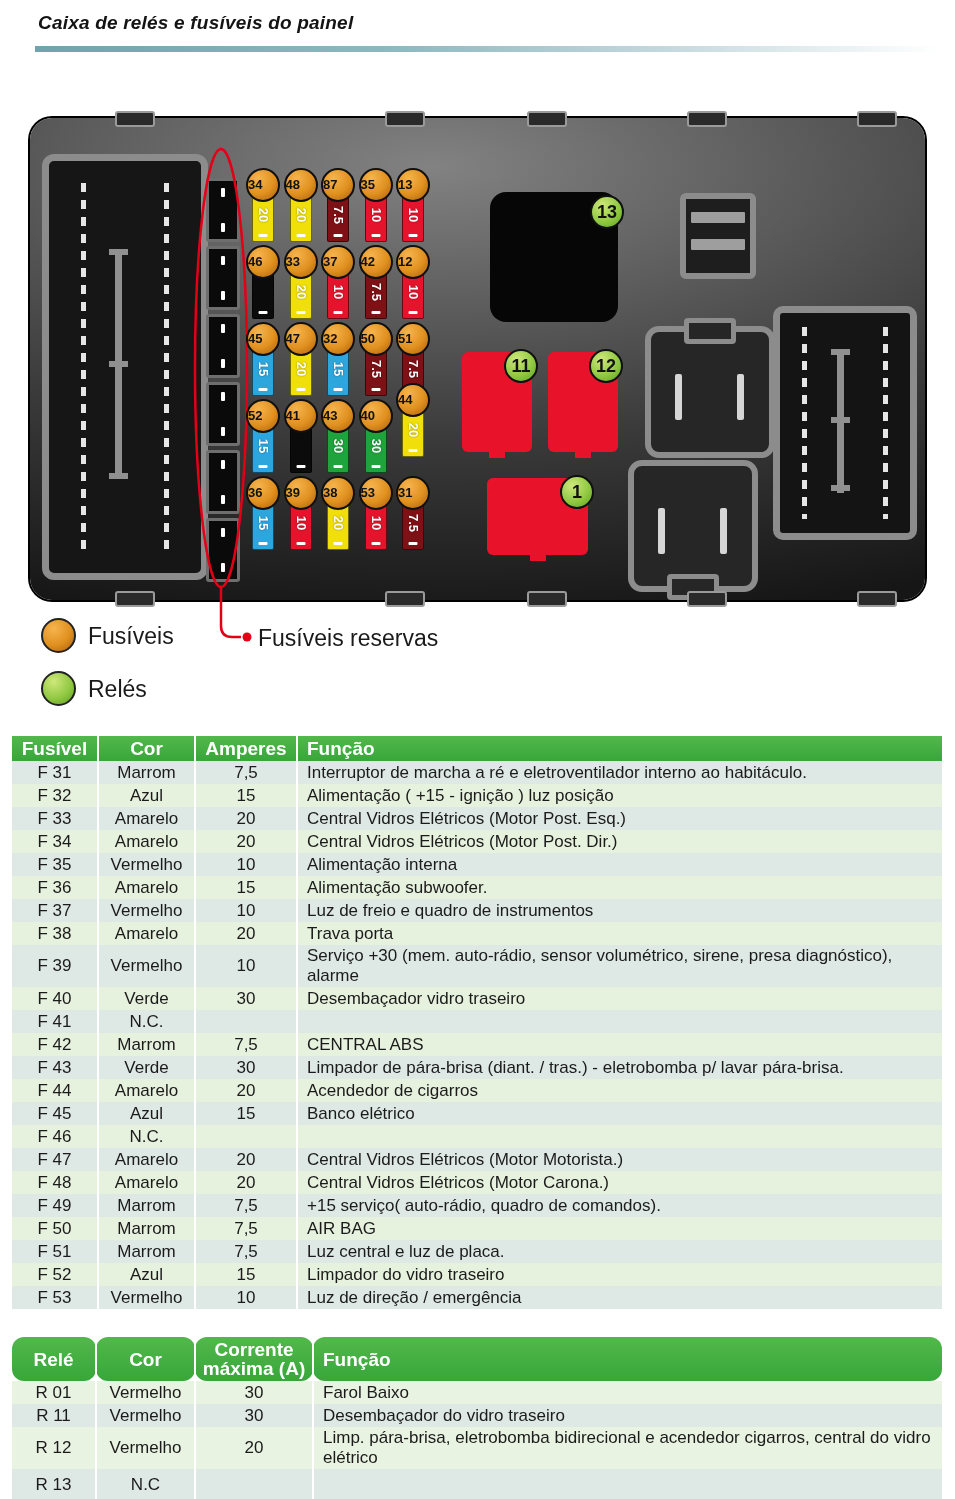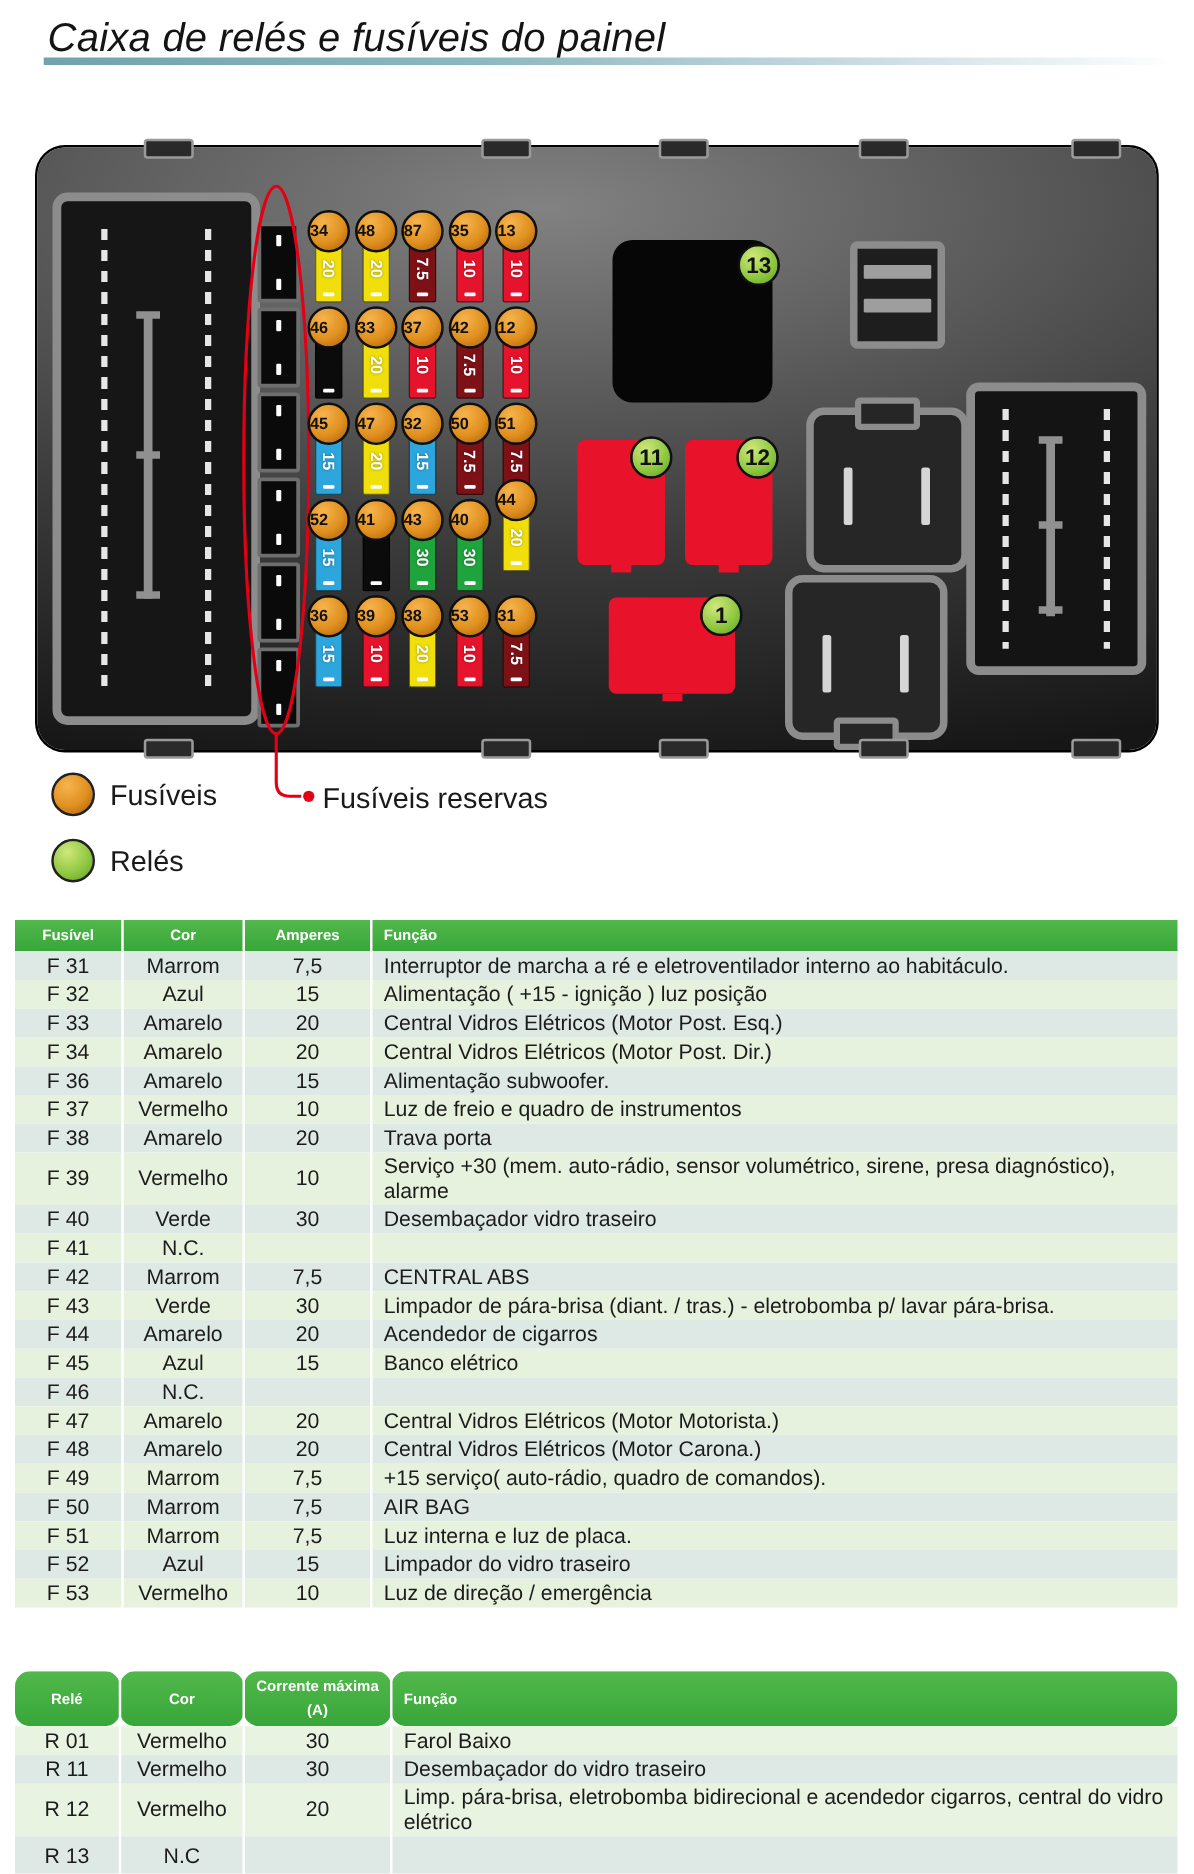--- a/index.html
+++ b/index.html
@@ -1,19 +1,19 @@
 <!DOCTYPE html>
 <html><head>
 <meta charset="utf-8">
 <style>
   html,body{margin:0;padding:0;background:#fff;}
   .page{position:relative;width:955px;height:1499px;background:#fff;overflow:hidden;
         font-family:"Liberation Sans",sans-serif;color:#1a1a1a;}
   
-  .title{position:absolute;left:38px;top:12px;margin:0;font-size:32px;font-weight:normal;
+  .title{position:absolute;left:38px;top:12px;margin:0;font-size:19px;font-weight:bold;
          font-style:italic;color:#141414;letter-spacing:.2px;}
   .title-rule{position:absolute;left:35px;top:46px;width:905px;height:6px;
         background:linear-gradient(to right,#6fa3ae 0%,#8fb8c0 40%,#c4d9de 70%,#ffffff 100%);}
   
   .fusebox{position:absolute;left:30px;top:118px;width:895px;height:482px;border-radius:22px;
         background:radial-gradient(130% 95% at 45% 10%,#828282 0%,#606060 28%,#3a3a3a 60%,#161616 100%);
         box-shadow:0 0 0 2px #000;}
   .tab{position:absolute;width:36px;height:12px;background:#2a2a2a;border:2px solid #9a9a9a;border-radius:3px;}
   
   .conn-left{position:absolute;left:12px;top:36px;width:152px;height:412px;background:#161616;
@@ -65,21 +65,21 @@
   .overlay{position:absolute;left:0;top:0;pointer-events:none;}
   
   .lcirc{position:absolute;width:31px;height:31px;border-radius:50%;border:2px solid #222;}
   .lcirc.orange{background:radial-gradient(circle at 35% 28%,#f6b44e 0%,#e0901f 55%,#a85e0c 100%);}
   .lcirc.green{background:radial-gradient(circle at 35% 28%,#cfe87a 0%,#8cc63f 60%,#5e9e1e 100%);}
   .ltext{position:absolute;font-size:23px;color:#1a1a1a;}
   
   table.dtable{position:absolute;left:12px;width:930px;border-collapse:collapse;table-layout:fixed;
         font-size:17px;}
   .dtable th{background:linear-gradient(180deg,#52b84b 0%,#38a63a 100%);color:#fff;font-weight:bold;
-        font-size:12px;border-right:2px solid #fff;text-align:center;line-height:19px;}
+        font-size:19px;border-right:2px solid #fff;text-align:center;line-height:19px;}
   .dtable th:last-child{text-align:left;padding-left:9px;border-right:none;}
   .dtable td{border-right:2px solid #fff;text-align:center;padding:1px 4px;line-height:20px;color:#1b1b1b;}
   .dtable td:last-child{text-align:left;padding-left:9px;border-right:none;}
   .fuse-t thead th{height:23px;}
   .relay-t thead th{height:42px;border-radius:12px;}
   .fuse-t tbody tr:nth-child(odd) td{background:#dee9e5;}
   .fuse-t tbody tr:nth-child(even) td{background:#e7f2de;}
   .relay-t tbody tr:nth-child(odd) td{background:#e9f3e1;}
   .relay-t tbody tr:nth-child(even) td{background:#dee9e5;}
   .fuse-t tbody td{height:21px;}
@@ -397,20 +397,26 @@
           <td>20</td>
           <td>Central Vidros Elétricos (Motor Post. Esq.)</td>
         </tr>
         <tr>
           <td>F 34</td>
           <td>Amarelo</td>
           <td>20</td>
           <td>Central Vidros Elétricos (Motor Post. Dir.)</td>
         </tr>
         <tr>
+          <td>F 35</td>
+          <td>Vermelho</td>
+          <td>10</td>
+          <td>Alimentação interna</td>
+        </tr>
+        <tr>
           <td>F 36</td>
           <td>Amarelo</td>
           <td>15</td>
           <td>Alimentação subwoofer.</td>
         </tr>
         <tr>
           <td>F 37</td>
           <td>Vermelho</td>
           <td>10</td>
           <td>Luz de freio e quadro de instrumentos</td>
@@ -490,21 +496,21 @@
         <tr>
           <td>F 50</td>
           <td>Marrom</td>
           <td>7,5</td>
           <td>AIR BAG</td>
         </tr>
         <tr>
           <td>F 51</td>
           <td>Marrom</td>
           <td>7,5</td>
-          <td>Luz interna  e luz de placa.</td>
+          <td>Luz central  e luz de placa.</td>
         </tr>
         <tr>
           <td>F 52</td>
           <td>Azul</td>
           <td>15</td>
           <td>Limpador do vidro traseiro</td>
         </tr>
         <tr>
           <td>F 53</td>
           <td>Vermelho</td>

